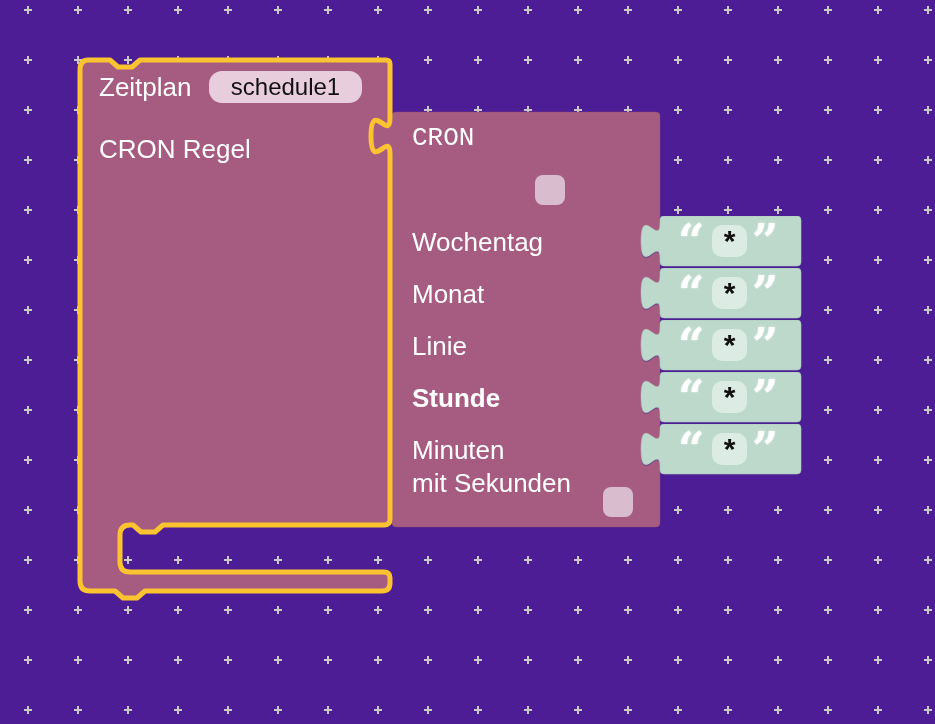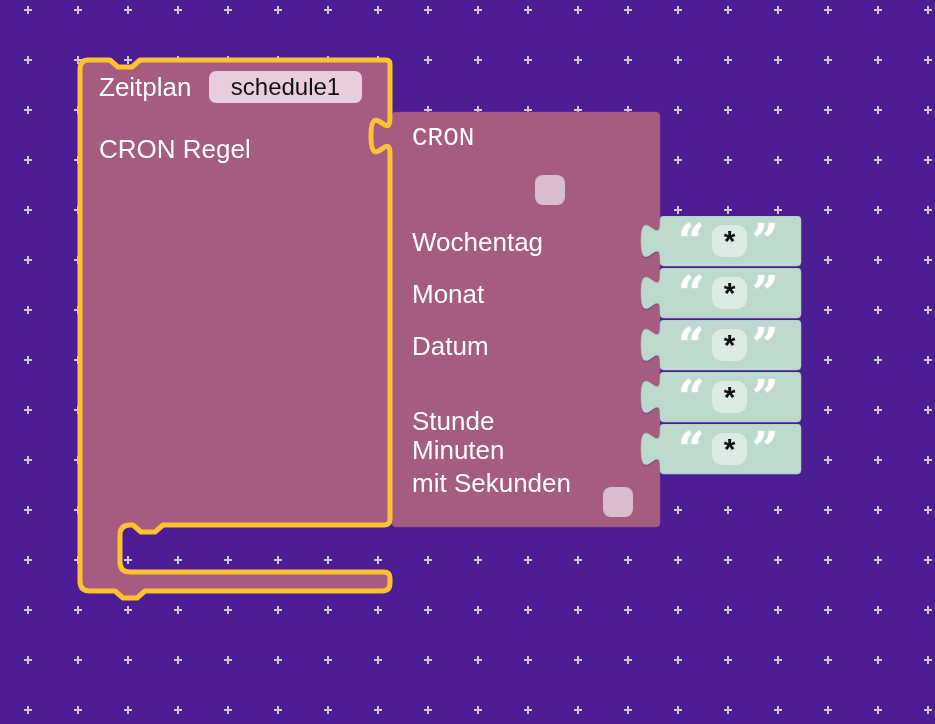--- a/index.html
+++ b/index.html
@@ -10,21 +10,21 @@
   .layer{position:absolute;left:0;top:0;}
   svg{display:block;}
   
   .blk-label{
     position:absolute;color:#ffffff;font-size:26px;line-height:30px;
     white-space:nowrap;z-index:3;
   }
   
   .name-field{
     position:absolute;left:209px;top:71px;width:153px;height:32px;
-    background:#E8CDDD;border-radius:7px;z-index:3;
+    background:#E8CDDD;border-radius:13px;z-index:3;
     display:flex;align-items:center;justify-content:center;
     color:#111111;font-size:24px;
   }
   
   .checkbox{
     position:absolute;width:30px;height:30px;border-radius:8px;
     background:#D9BDCE;z-index:3;
   }
   
   .text-block{
@@ -82,22 +82,22 @@
   </svg>
 
   <div class="blk-label" style="left:99px;top:72px;">Zeitplan</div>
   <div class="name-field">schedule1</div>
   <div class="blk-label" style="left:99px;top:123px;margin-top:11px;">CRON Regel</div>
 
   <div class="blk-label" style="left:412px;top:123px;font-family:Liberation Mono, monospace;">CRON</div>
   <div class="checkbox" style="left:535px;top:175px;"></div>
   <div class="blk-label" style="left:412px;top:227px;">Wochentag</div>
   <div class="blk-label" style="left:412px;top:279px;">Monat</div>
-  <div class="blk-label" style="left:412px;top:331px;">Datum</div>
-  <div class="blk-label" style="left:412px;top:406px;">Stunde</div>
+  <div class="blk-label" style="left:412px;top:331px;">Linie</div>
+  <div class="blk-label" style="left:412px;top:383px;font-weight:bold;">Stunde</div>
   <div class="blk-label" style="left:412px;top:435px;">Minuten</div>
   <div class="blk-label" style="left:412px;top:468px;">mit Sekunden</div>
   <div class="checkbox" style="left:603px;top:487px;"></div>
 
   <div class="text-block" style="top:216px;">
     <svg class="shape" width="164" height="52">
         <path stroke="#A9C9BC" stroke-opacity="0.6" stroke-width="1" d="M 24,0 Q 20,0 20,4 L 20,7 c 0,24 -19,-19 -19,18 s 19,-6 19,18 L 20,46 Q 20,50 24,50 L 157,50 Q 161,50 161,46 L 161,4 Q 161,0 157,0 Z" fill="#BCD9CC"></path>
       </svg>
     <span class="quote open">“</span>
     <div class="text-field">*</div>

